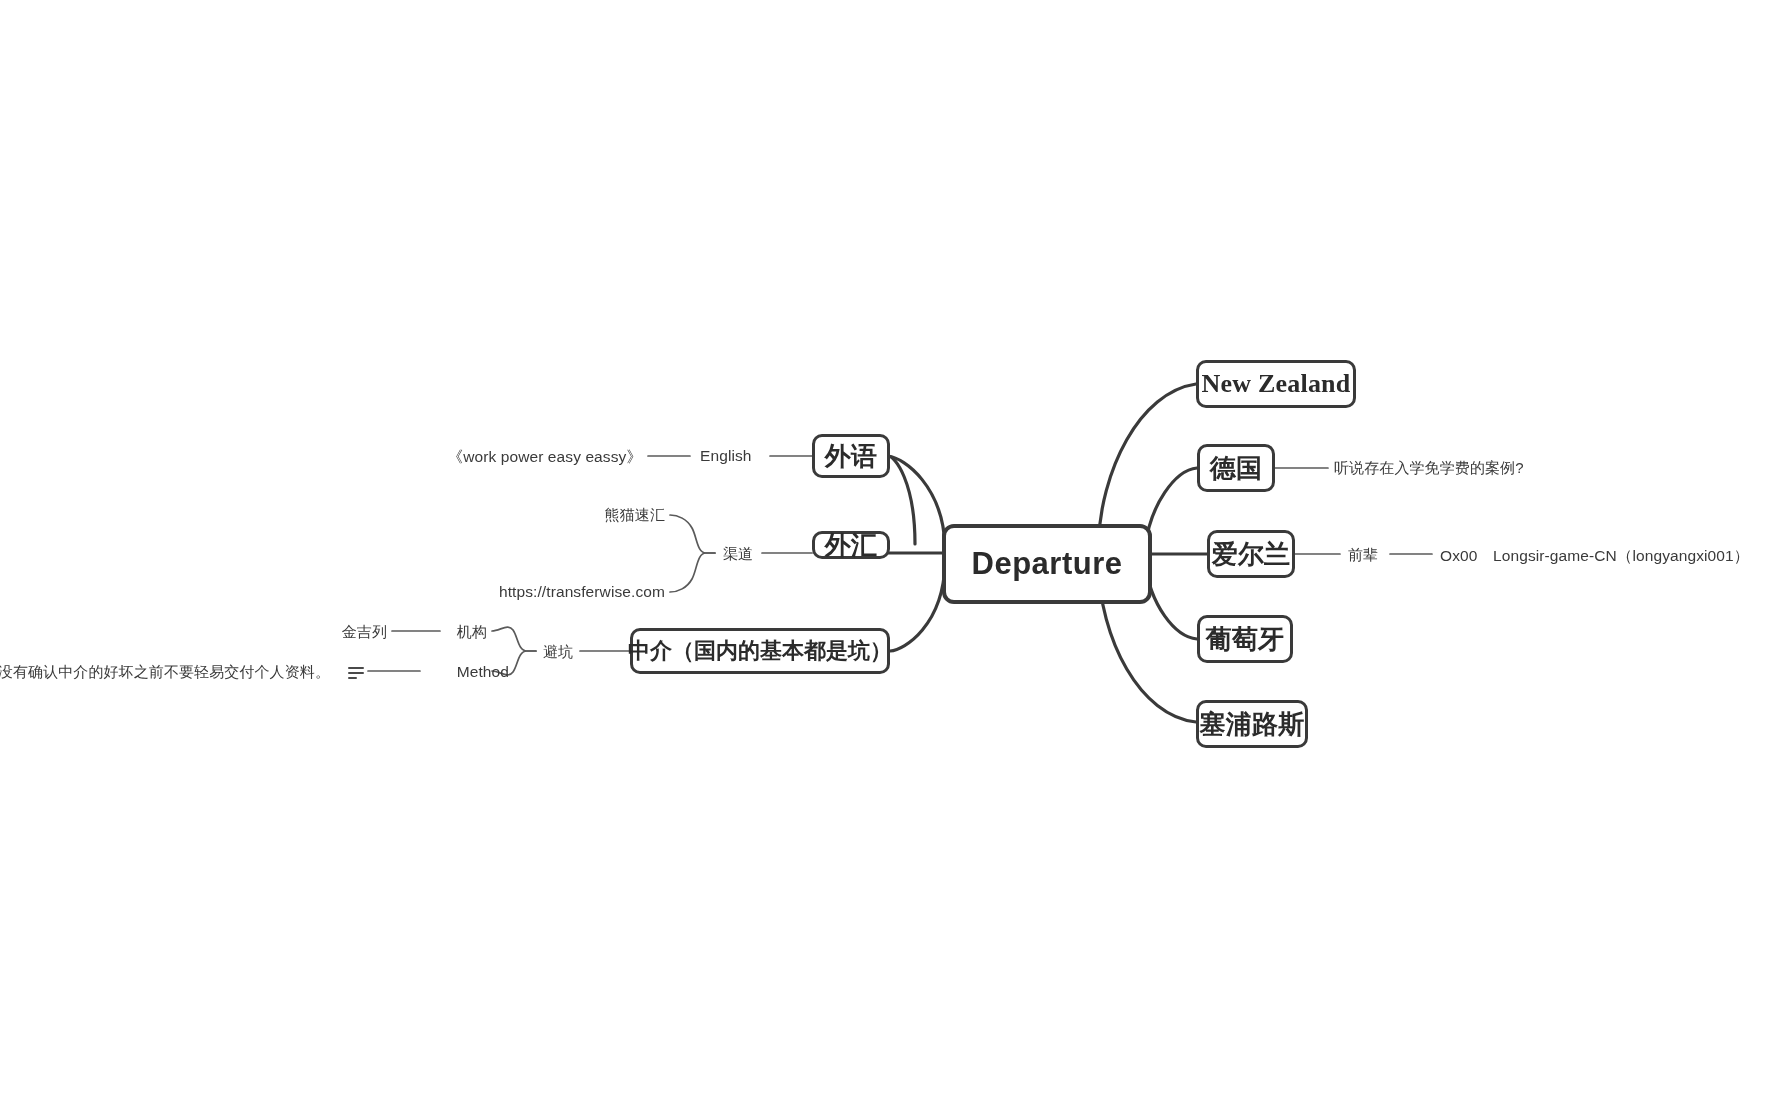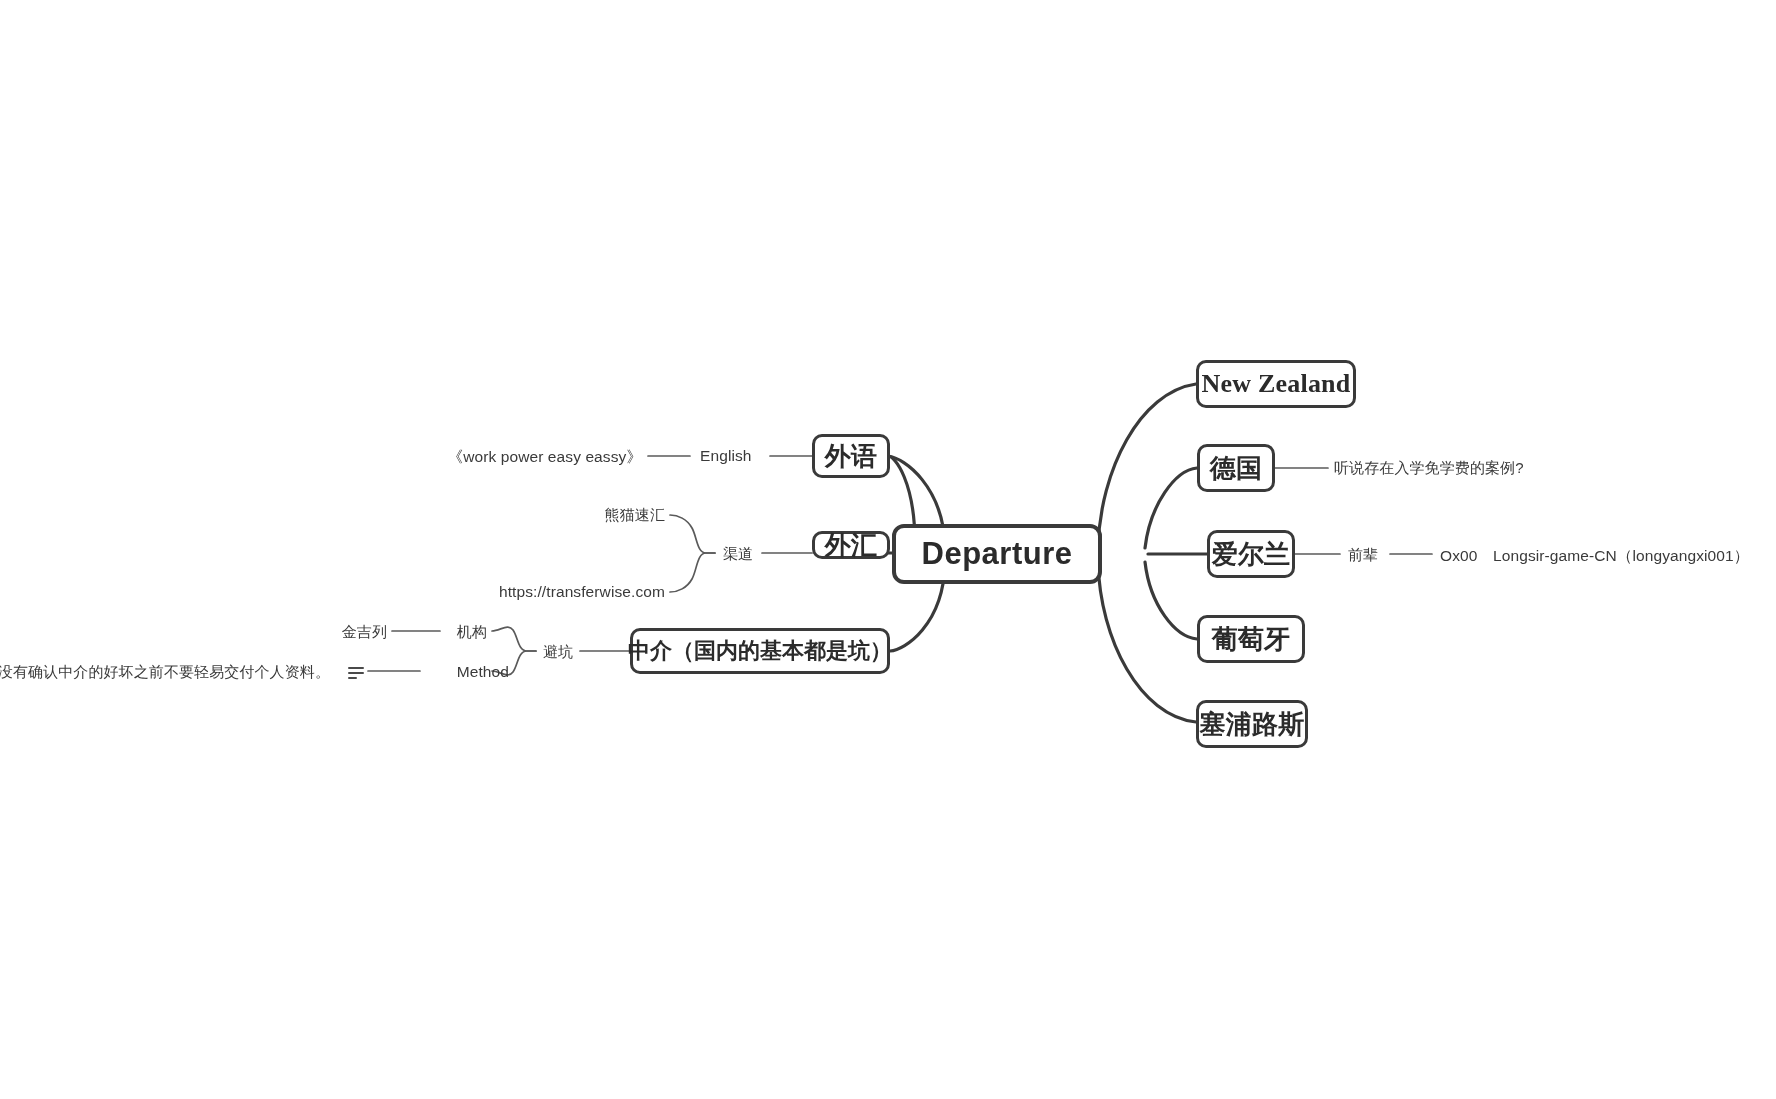--- a/index.html
+++ b/index.html
@@ -147,21 +147,21 @@
       <path d="M 420,671 L 368,671"></path>
 
       <path d="M 1274,468 L 1328,468"></path>
 
       <path d="M 1288,554 L 1340,554"></path>
 
       <path d="M 1390,554 L 1432,554"></path>
     </g>
   </svg>
 
-  <div class="node root" style="left:892px; top:524px; width:210px; height:60px;">
+  <div class="node root" style="left:942px; top:524px; width:210px; height:80px;">
     <span>Departure</span>
   </div>
 
   <div class="node branch" style="left:812px; top:434px; width:78px; height:44px;">
     <span>外语</span>
   </div>
 
   <div class="node branch" style="left:812px; top:531px; width:78px; height:28px;">
     <span>外汇</span>
   </div>
@@ -221,21 +221,21 @@
   </div>
 
   <div class="node branch" style="left:1197px; top:444px; width:78px; height:48px;">
     <span>德国</span>
   </div>
 
   <div class="node branch" style="left:1207px; top:530px; width:88px; height:48px;">
     <span>爱尔兰</span>
   </div>
 
-  <div class="node branch" style="left:1197px; top:615px; width:108px; height:48px;">
+  <div class="node branch" style="left:1197px; top:615px; width:96px; height:48px;">
     <span>葡萄牙</span>
   </div>
 
   <div class="node branch" style="left:1196px; top:700px; width:112px; height:48px;">
     <span>塞浦路斯</span>
   </div>
 
   <div class="leaf cjk" style="left:1334px; top:459px;">
     <span>听说存在入学免学费的案例?</span>
   </div>

